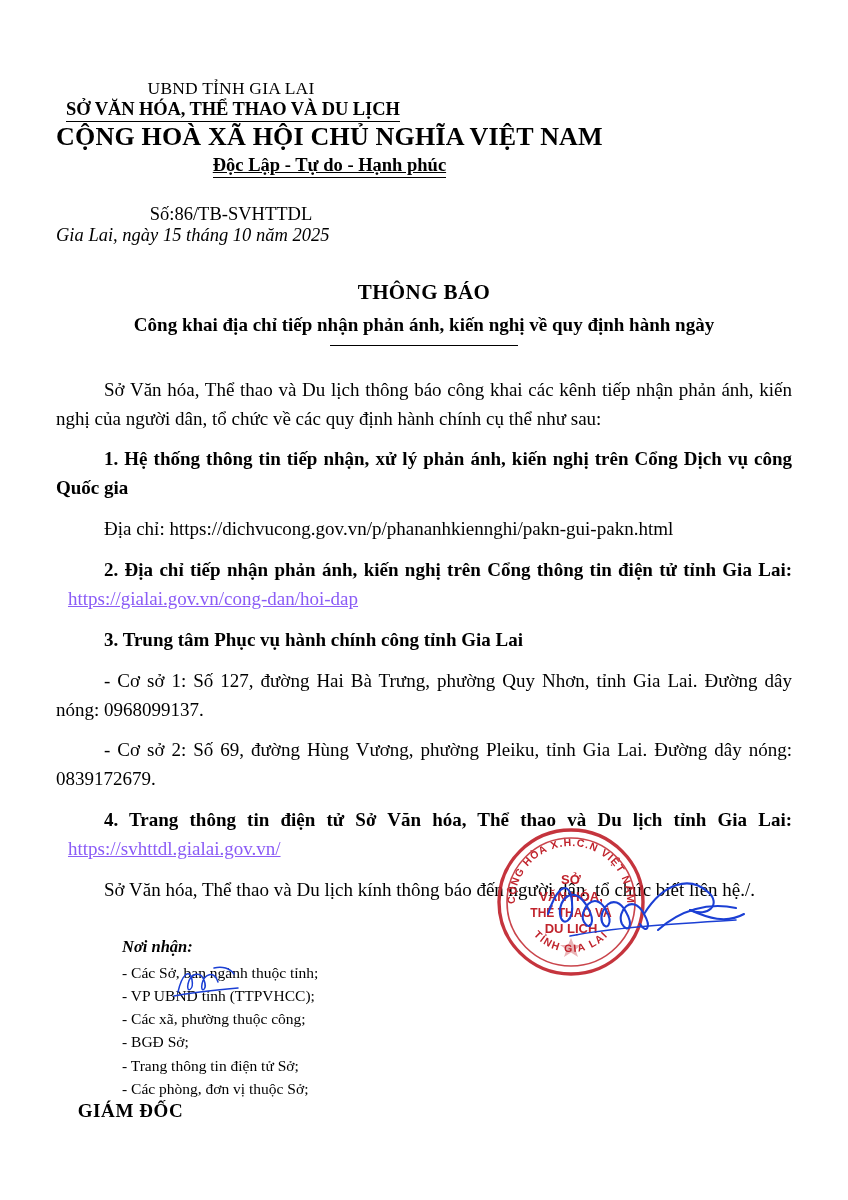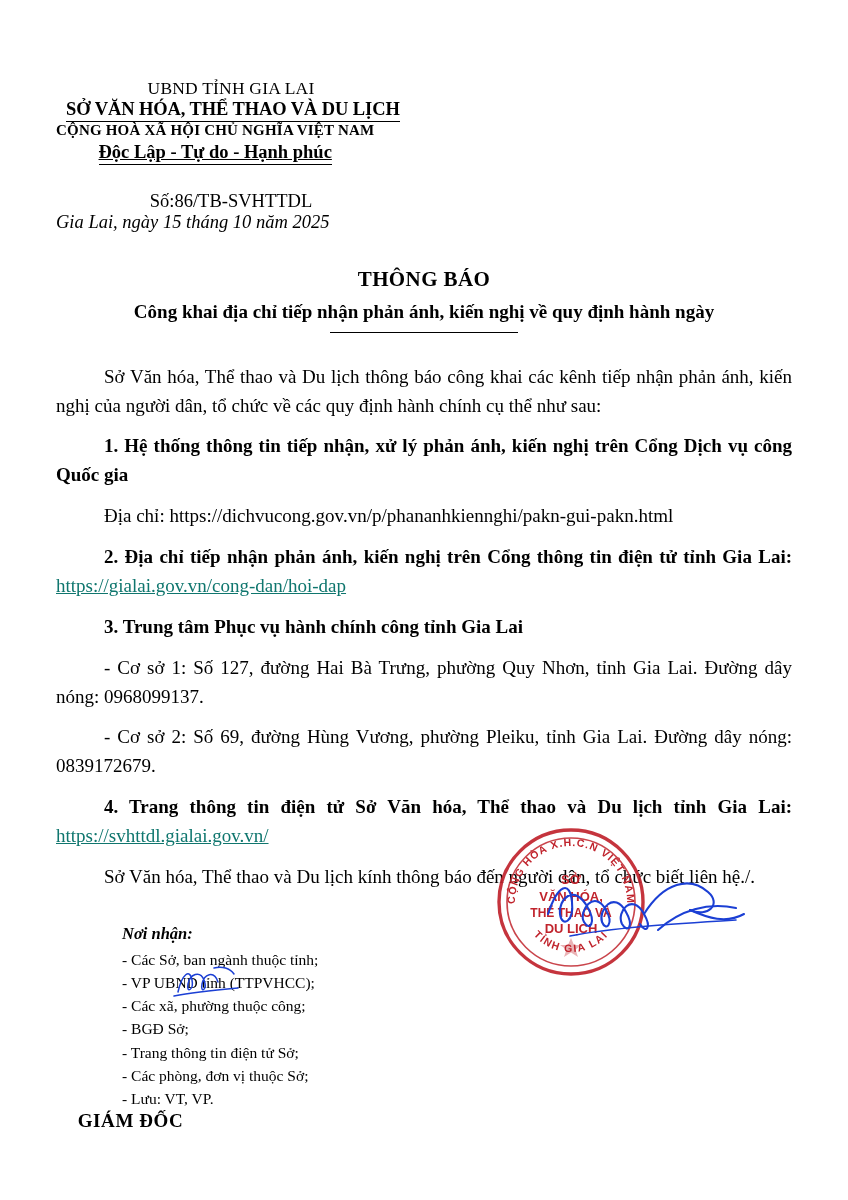--- a/index.html
+++ b/index.html
@@ -47,21 +47,21 @@
   .org-line2 {
     font-size: 18.5px;
     font-weight: bold;
     letter-spacing: -0.1px;
     white-space: nowrap;
     display: inline-block;
     border-bottom: 1.6px solid #000;
     padding-bottom: 1px;
   }
   .nation-line1 {
-    font-size: 15px;
+    font-size: 26px;
     font-weight: bold;
     letter-spacing: 0.2px;
   }
   .nation-line2 {
     font-size: 18.5px;
     font-weight: bold;
     margin-top: 3px;
     display: inline-block;
     border-bottom: 1.6px solid #000;
     padding-bottom: 1px;
@@ -123,21 +123,22 @@
     line-height: 1.52;
     text-align: justify;
   }
   .p {
     margin: 0 0 3px 0;
     text-indent: 48px;
   }
   .b { font-weight: bold; }
   .lnk {
     text-decoration: underline;
-    color: #0f766e;
+    color: #8b5cf6;
+    margin-left: 12px;
   }
   .spacer-sm { height: 9px; }
 
   
   .sig-area {
     position: relative;
     margin-top: 30px;
     padding: 0 56px;
     box-sizing: border-box;
     display: flex;
@@ -273,21 +274,20 @@
 
   <div class="sig-area">
     <div class="recipients">
       <div class="recipients-title">Nơi nhận:</div>
       <div class="recipients-item">- Các Sở, ban ngành thuộc tỉnh;</div>
       <div class="recipients-item">- VP UBND tỉnh (TTPVHCC);</div>
       <div class="recipients-item">- Các xã, phường thuộc công;</div>
       <div class="recipients-item">- BGĐ Sở;</div>
       <div class="recipients-item">- Trang thông tin điện tử Sở;</div>
       <div class="recipients-item">- Các phòng, đơn vị thuộc Sở;</div>
-      <div class="recipients-item">- Lưu: VT, VP.</div>
     </div>
     <div class="signer">
       <div class="signer-role">GIÁM ĐỐC</div>
       <div class="signer-name">Đỗ Thị Diệu Hạnh</div>
     </div>
   </div>
 
   <div class="stamp">
     <svg width="152" height="152" viewBox="0 0 152 152" xmlns="http://www.w3.org/2000/svg">
       <defs>

